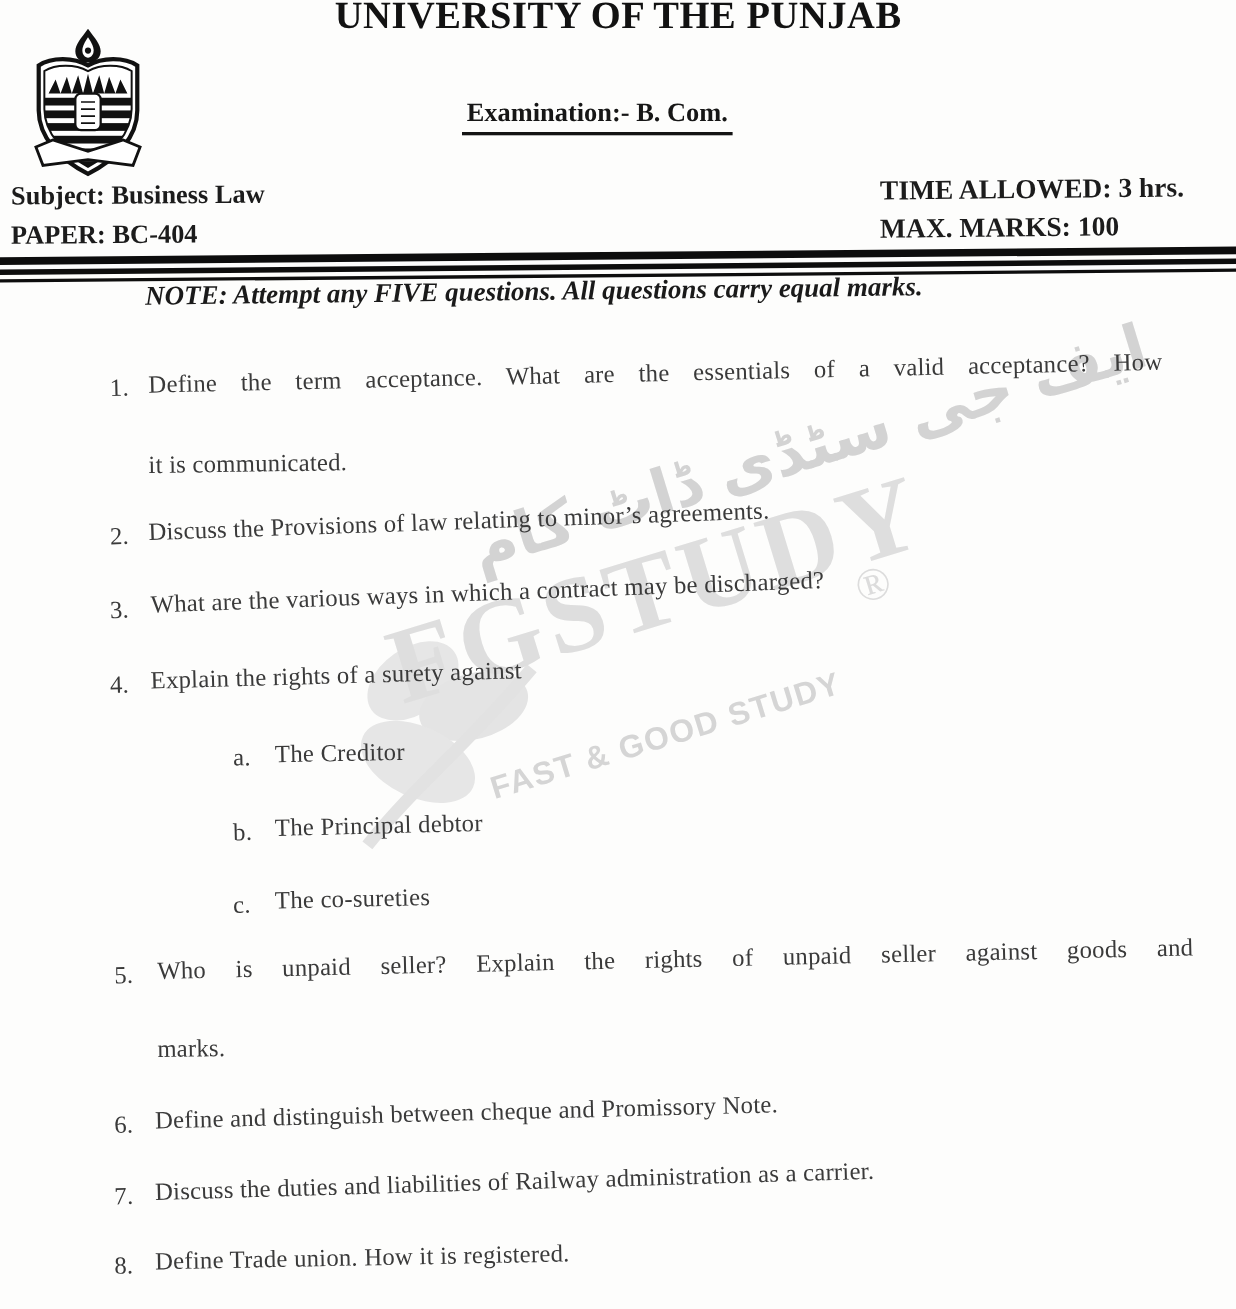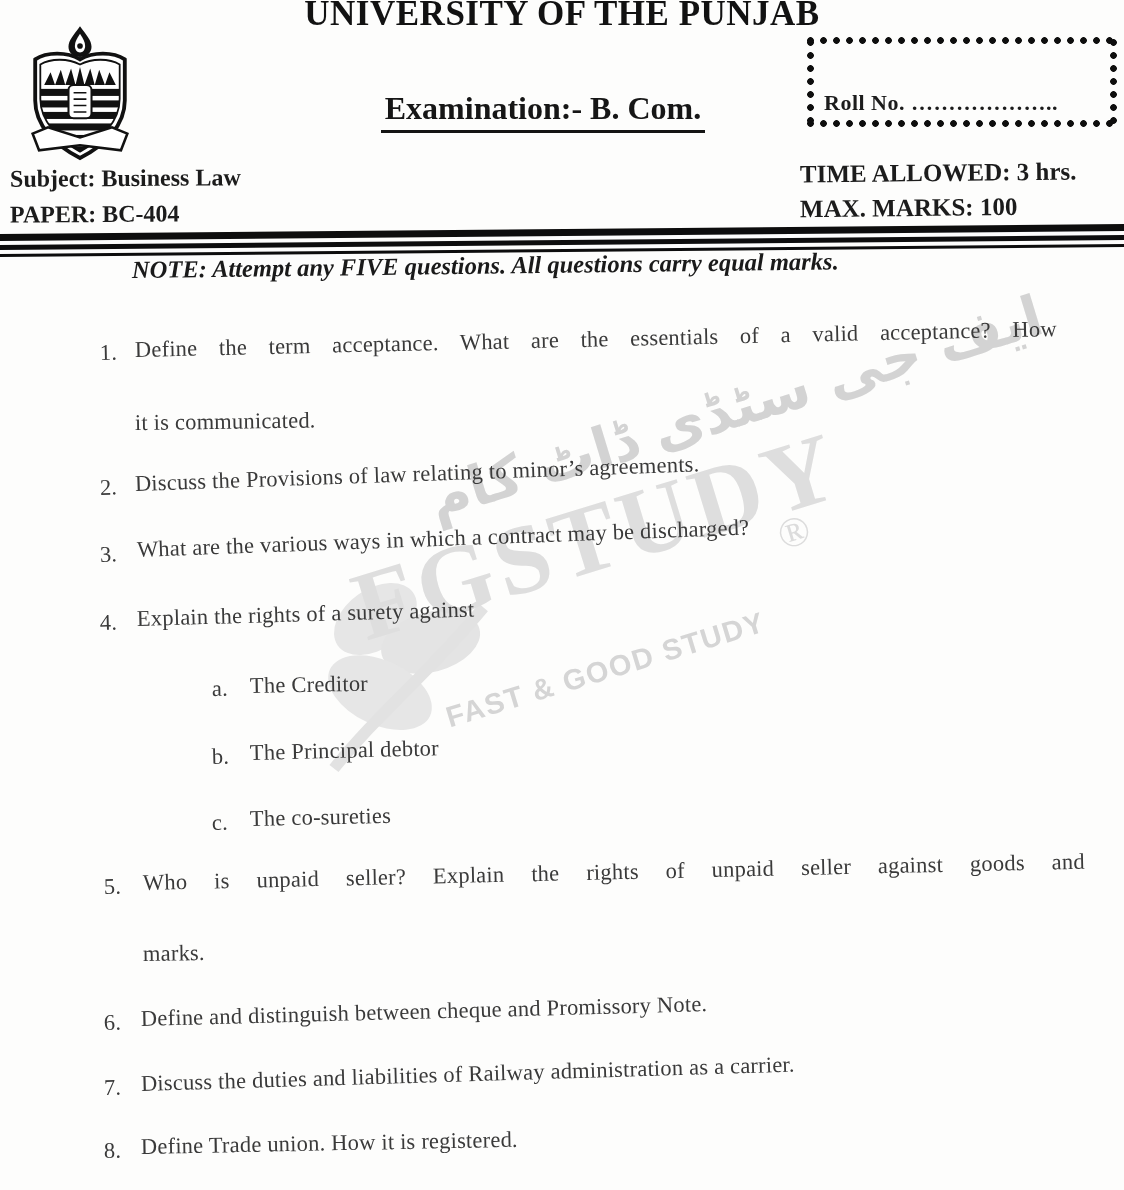--- a/index.html
+++ b/index.html
@@ -11,21 +11,21 @@
   .title {
     position:absolute; top:-6px; left:0; width:1124px; text-align:center;
     font-size:35px; font-weight:bold; letter-spacing:.5px; color:#121212;
   }
   .part {
     position:absolute; top:58px; left:0; width:1070px; text-align:center;
     font-size:24px; font-weight:bold; white-space:pre; color:#161616;
   }
   .examwrap { position:absolute; top:90px; left:0; width:1086px; text-align:center; }
   .exam {
-    display:inline-block; font-size:32px; font-weight:bold; color:#161616;
+    display:inline-block; font-size:24px; font-weight:bold; color:#161616;
     border-bottom:3px solid #141414; padding:0 4px 3px 4px;
   }
   .subject { position:absolute; left:10px; top:165px; font-size:24px; font-weight:bold; transform:rotate(-.4deg); }
   .paper   { position:absolute; left:10px; top:201px; font-size:24px; font-weight:bold; transform:rotate(-.4deg); }
   .time    { position:absolute; left:800px; top:159px; font-size:25px; font-weight:bold; transform:rotate(-.6deg); }
   .marks   { position:absolute; left:800px; top:194px; font-size:25px; font-weight:bold; transform:rotate(-.6deg); }
   .logo { position:absolute; left:16px; top:26px; width:128px; height:136px; }
   
   .rollbox { position:absolute; left:806px; top:36px; width:312px; height:92px; }
   .rollbox i { position:absolute; display:block; }
@@ -115,27 +115,20 @@
     <rect x="41" y="46" width="18" height="26" rx="4" fill="#fff" stroke="#111" stroke-width="1.6"></rect>
     <path d="M45 52 h10 M45 57 h10 M45 62 h10 M45 67 h10" stroke="#111" stroke-width="1.2"></path>
     <path d="M13 84 L25 79 L50 87 L75 79 L87 84 L82 97 L50 93 L18 97 Z" fill="#fff" stroke="#111" stroke-width="2"></path>
   </svg>
 
   <div class="title">UNIVERSITY OF THE PUNJAB</div>
   <div class="examwrap">
     <span class="exam">Examination:- B. Com.</span>
   </div>
 
-  <div class="rollbox">
-    <i class="dh t"></i>
-    <i class="dh b"></i>
-    <i class="dv l"></i>
-    <i class="dv r"></i>
-    <div class="rolltext">Roll No. ………………..</div>
-  </div>
 
   <div class="subject">Subject: Business Law</div>
   <div class="paper">PAPER: BC-404</div>
   <div class="time">TIME ALLOWED: 3 hrs.</div>
   <div class="marks">MAX. MARKS: 100</div>
 
   <div class="rule">
     <i></i>
     <i></i>
     <i></i>

